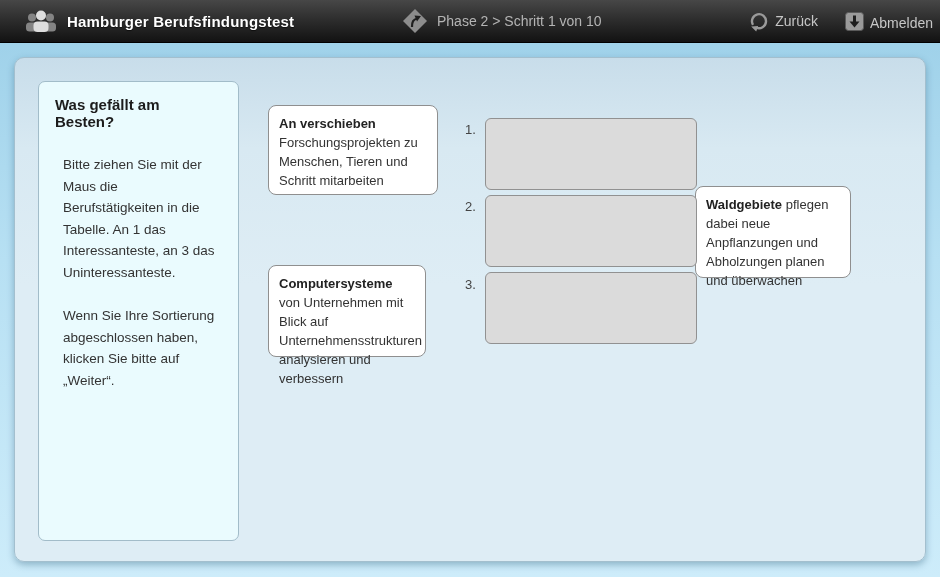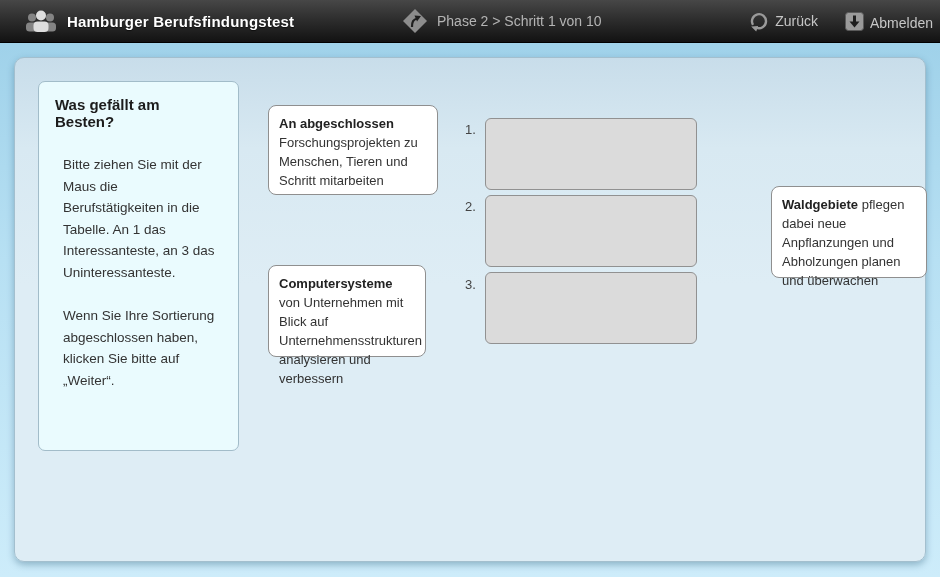--- a/index.html
+++ b/index.html
@@ -26,21 +26,21 @@
   
   .panel{
     position:absolute;left:14px;top:57px;width:912px;height:505px;
     background:linear-gradient(180deg,#c8ddea 0%,#d8e9f2 18%,#deedf5 45%,#deedf5 100%);
     border:1px solid #a3bfce;border-radius:10px;
     box-shadow:0 3px 7px rgba(30,80,110,.35);
     box-sizing:border-box;
   }
   
   .sidebar{
-    position:absolute;left:23px;top:23px;width:201px;height:370px;
+    position:absolute;left:23px;top:23px;width:201px;height:460px;
     background:#eafbfe;border:1px solid #a2bcc9;border-radius:7px;
     box-sizing:border-box;padding:14px 16px;
   }
   .sidebar h2{margin:0 0 24px 0;font-size:15px;color:#1c1c1c;}
   .sidebar p{margin:0 0 22px 8px;font-size:13.5px;line-height:21.5px;color:#333;}
   .weiter-btn{
     position:absolute;left:15px;top:401px;width:110px;height:33px;
     border:1px solid #8e8e8e;border-radius:17px;
     background:linear-gradient(180deg,#e6e6e6 0%,#d7d7d7 50%,#cfcfcf 100%);
     font-family:"Liberation Sans", sans-serif;
@@ -48,21 +48,21 @@
   }
   
   .card{
     position:absolute;box-sizing:border-box;
     background:#ffffff;border:1px solid #8f8f8f;border-radius:8px;
     padding:8px 10px;font-size:13px;line-height:19px;color:#333;cursor:move;
   }
   .card b{color:#222;}
   .card1{left:253px;top:47px;width:170px;height:90px;}
   .card2{left:253px;top:207px;width:158px;height:92px;}
-  .card3{left:756px;top:128px;width:156px;height:92px;}
+  .card3{left:680px;top:128px;width:156px;height:92px;}
   
   .dz-num{position:absolute;width:18px;text-align:left;font-size:13px;color:#444;}
   .dz-box{
     position:absolute;left:470px;width:212px;height:72px;box-sizing:border-box;
     background:#dbdbdb;border:1px solid #919191;border-radius:6px;
   }
   .num1{left:450px;top:64px;} .num2{left:450px;top:141px;} .num3{left:450px;top:219px;}
   .box1{top:60px;} .box2{top:137px;} .box3{top:214px;}
   svg{display:block;}
 </style>
@@ -120,21 +120,21 @@
 
 <main class="panel">
 
   <aside class="sidebar">
     <h2>Was gefällt am Besten?</h2>
     <p>Bitte ziehen Sie mit der Maus die Berufstätigkeiten in die Tabelle. An 1 das Interessanteste, an 3 das Uninteressanteste.</p>
     <p>Wenn Sie Ihre Sortierung abgeschlossen haben, klicken Sie bitte auf „Weiter“.</p>
   </aside>
 
   <div class="card card1">
-    <b>An abgeschlossen</b><span> Forschungsprojekten zu Menschen, Tieren und Schritt mitarbeiten</span>
+    <b>An verschieben</b><span> Forschungsprojekten zu Menschen, Tieren und Schritt mitarbeiten</span>
   </div>
 
   <div class="card card2">
     <b>Computersysteme</b><span> von Unternehmen mit Blick auf Unternehmensstrukturen analysieren und verbessern</span>
   </div>
 
   <div class="card card3">
     <b>Waldgebiete</b><span> pflegen dabei neue Anpflanzungen und Abholzungen planen und überwachen</span>
   </div>
 

